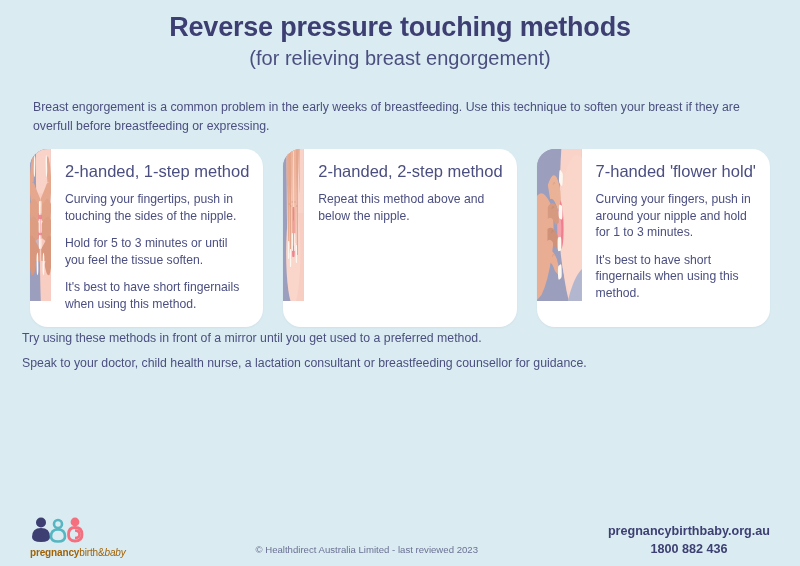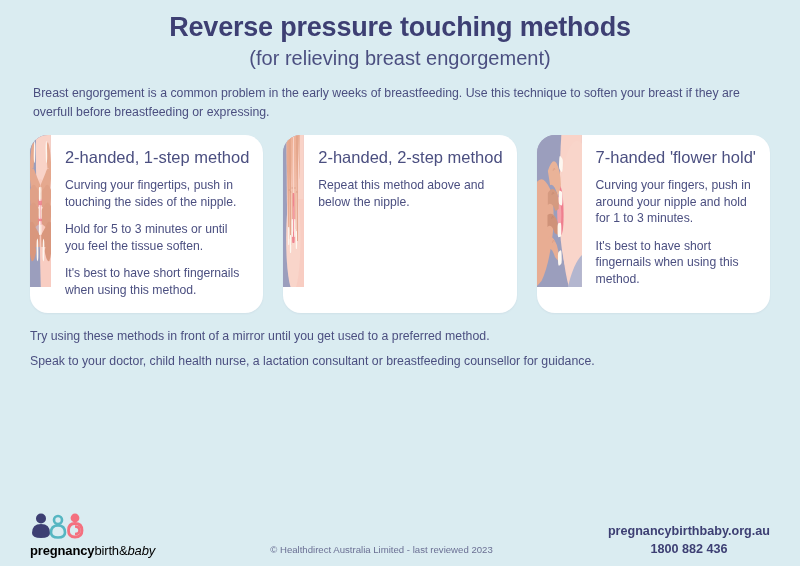--- a/index.html
+++ b/index.html
@@ -29,21 +29,21 @@
     letter-spacing: -0.2px;
     line-height: 1.15;
   }
   .subtitle {
     font-size: 20px;
     color: #4b4f80;
     margin-top: 3px;
     line-height: 1.2;
   }
   .intro {
-    margin: 14px 3px 0 3px;
+    margin: 28px 3px 0 3px;
     text-align: left;
     font-size: 12.3px;
     line-height: 1.55;
     color: #4b4f80;
   }
 
   
   .cards {
     display: flex;
     gap: 20px;
@@ -79,22 +79,22 @@
   .card-p {
     font-size: 12.2px;
     line-height: 1.36;
     color: #4b4f80;
     margin-bottom: 11px;
   }
   .card-p:last-child { margin-bottom: 0; }
 
   
   .notes {
-    padding: 0 30px;
-    margin-top: 14px;
+    padding: 0 22px;
+    margin-top: 2px;
   }
   .notes p {
     font-size: 12.3px;
     line-height: 1.5;
     color: #4b4f80;
     margin-bottom: 7px;
   }
 
   
   .footer {
@@ -102,22 +102,22 @@
     left: 0; right: 0;
     bottom: 8px;
     padding: 0 30px;
     display: flex;
     align-items: flex-end;
     justify-content: space-between;
   }
   .brand { display: flex; flex-direction: column; gap: 4px; }
   .brand-mark { display: block; }
   .brand-word {
-    font-size: 13px;
-    color: #000000;
+    font-size: 10px;
+    color: #a16207;
     letter-spacing: -0.15px;
     white-space: nowrap;
   }
   .brand-word b { font-weight: bold; }
   .brand-word i { font-style: italic; }
   .copyright {
     font-size: 9.6px;
     color: #6b7094;
     padding-bottom: 3px;
     white-space: nowrap;

